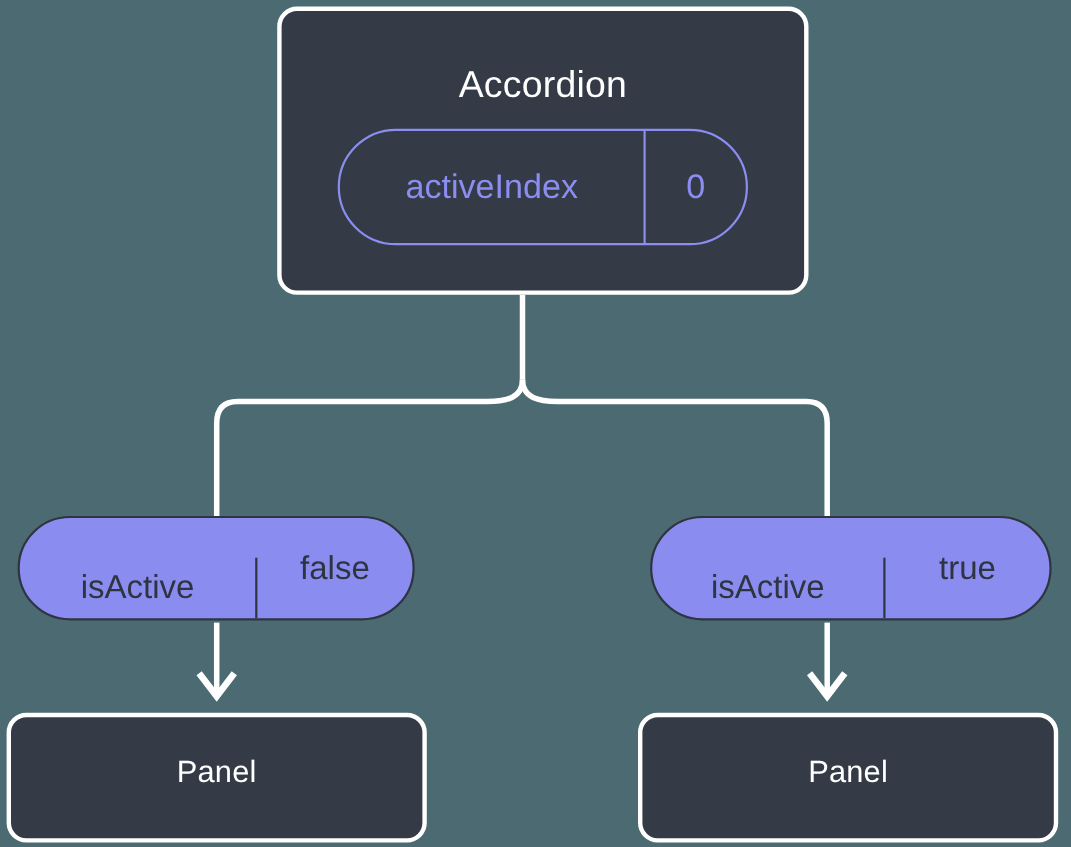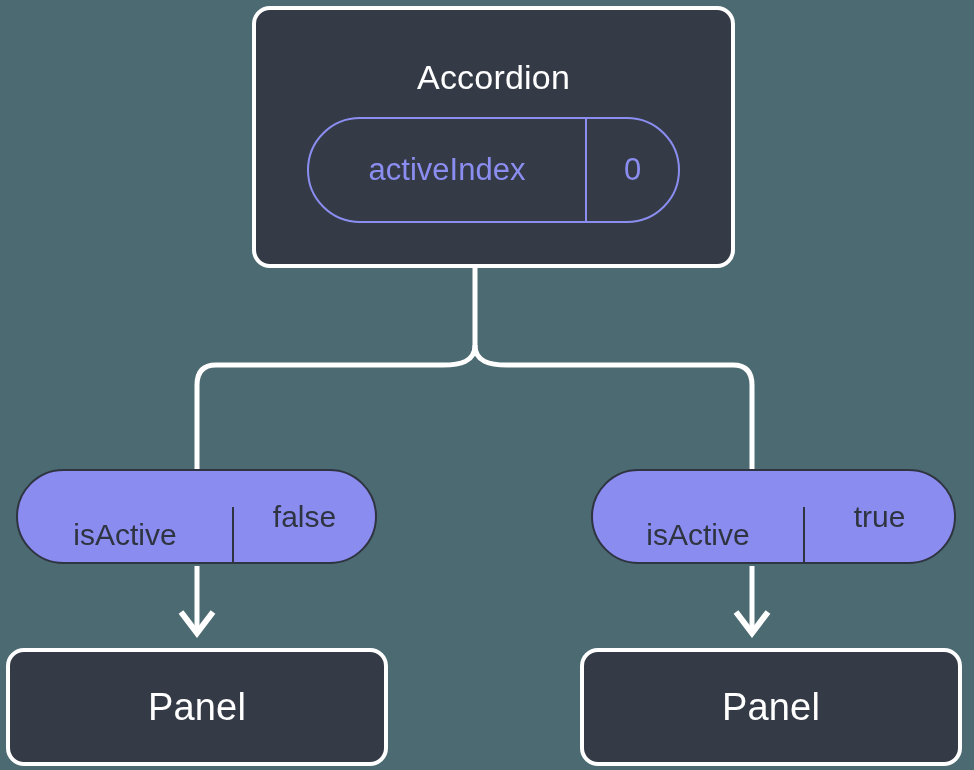--- a/index.html
+++ b/index.html
@@ -65,21 +65,21 @@
     height: 118px;
   }
   #panel-right-node {
     left: 580px;
     top: 648px;
     width: 382px;
     height: 118px;
   }
   .panel-title {
     top: 34px;
-    font-size: 38px;
+    font-size: 28px;
   }
 
   
   .prop-pill {
     position: absolute;
     display: flex;
     align-items: stretch;
     box-sizing: border-box;
     border-radius: 999px;
     overflow: hidden;

